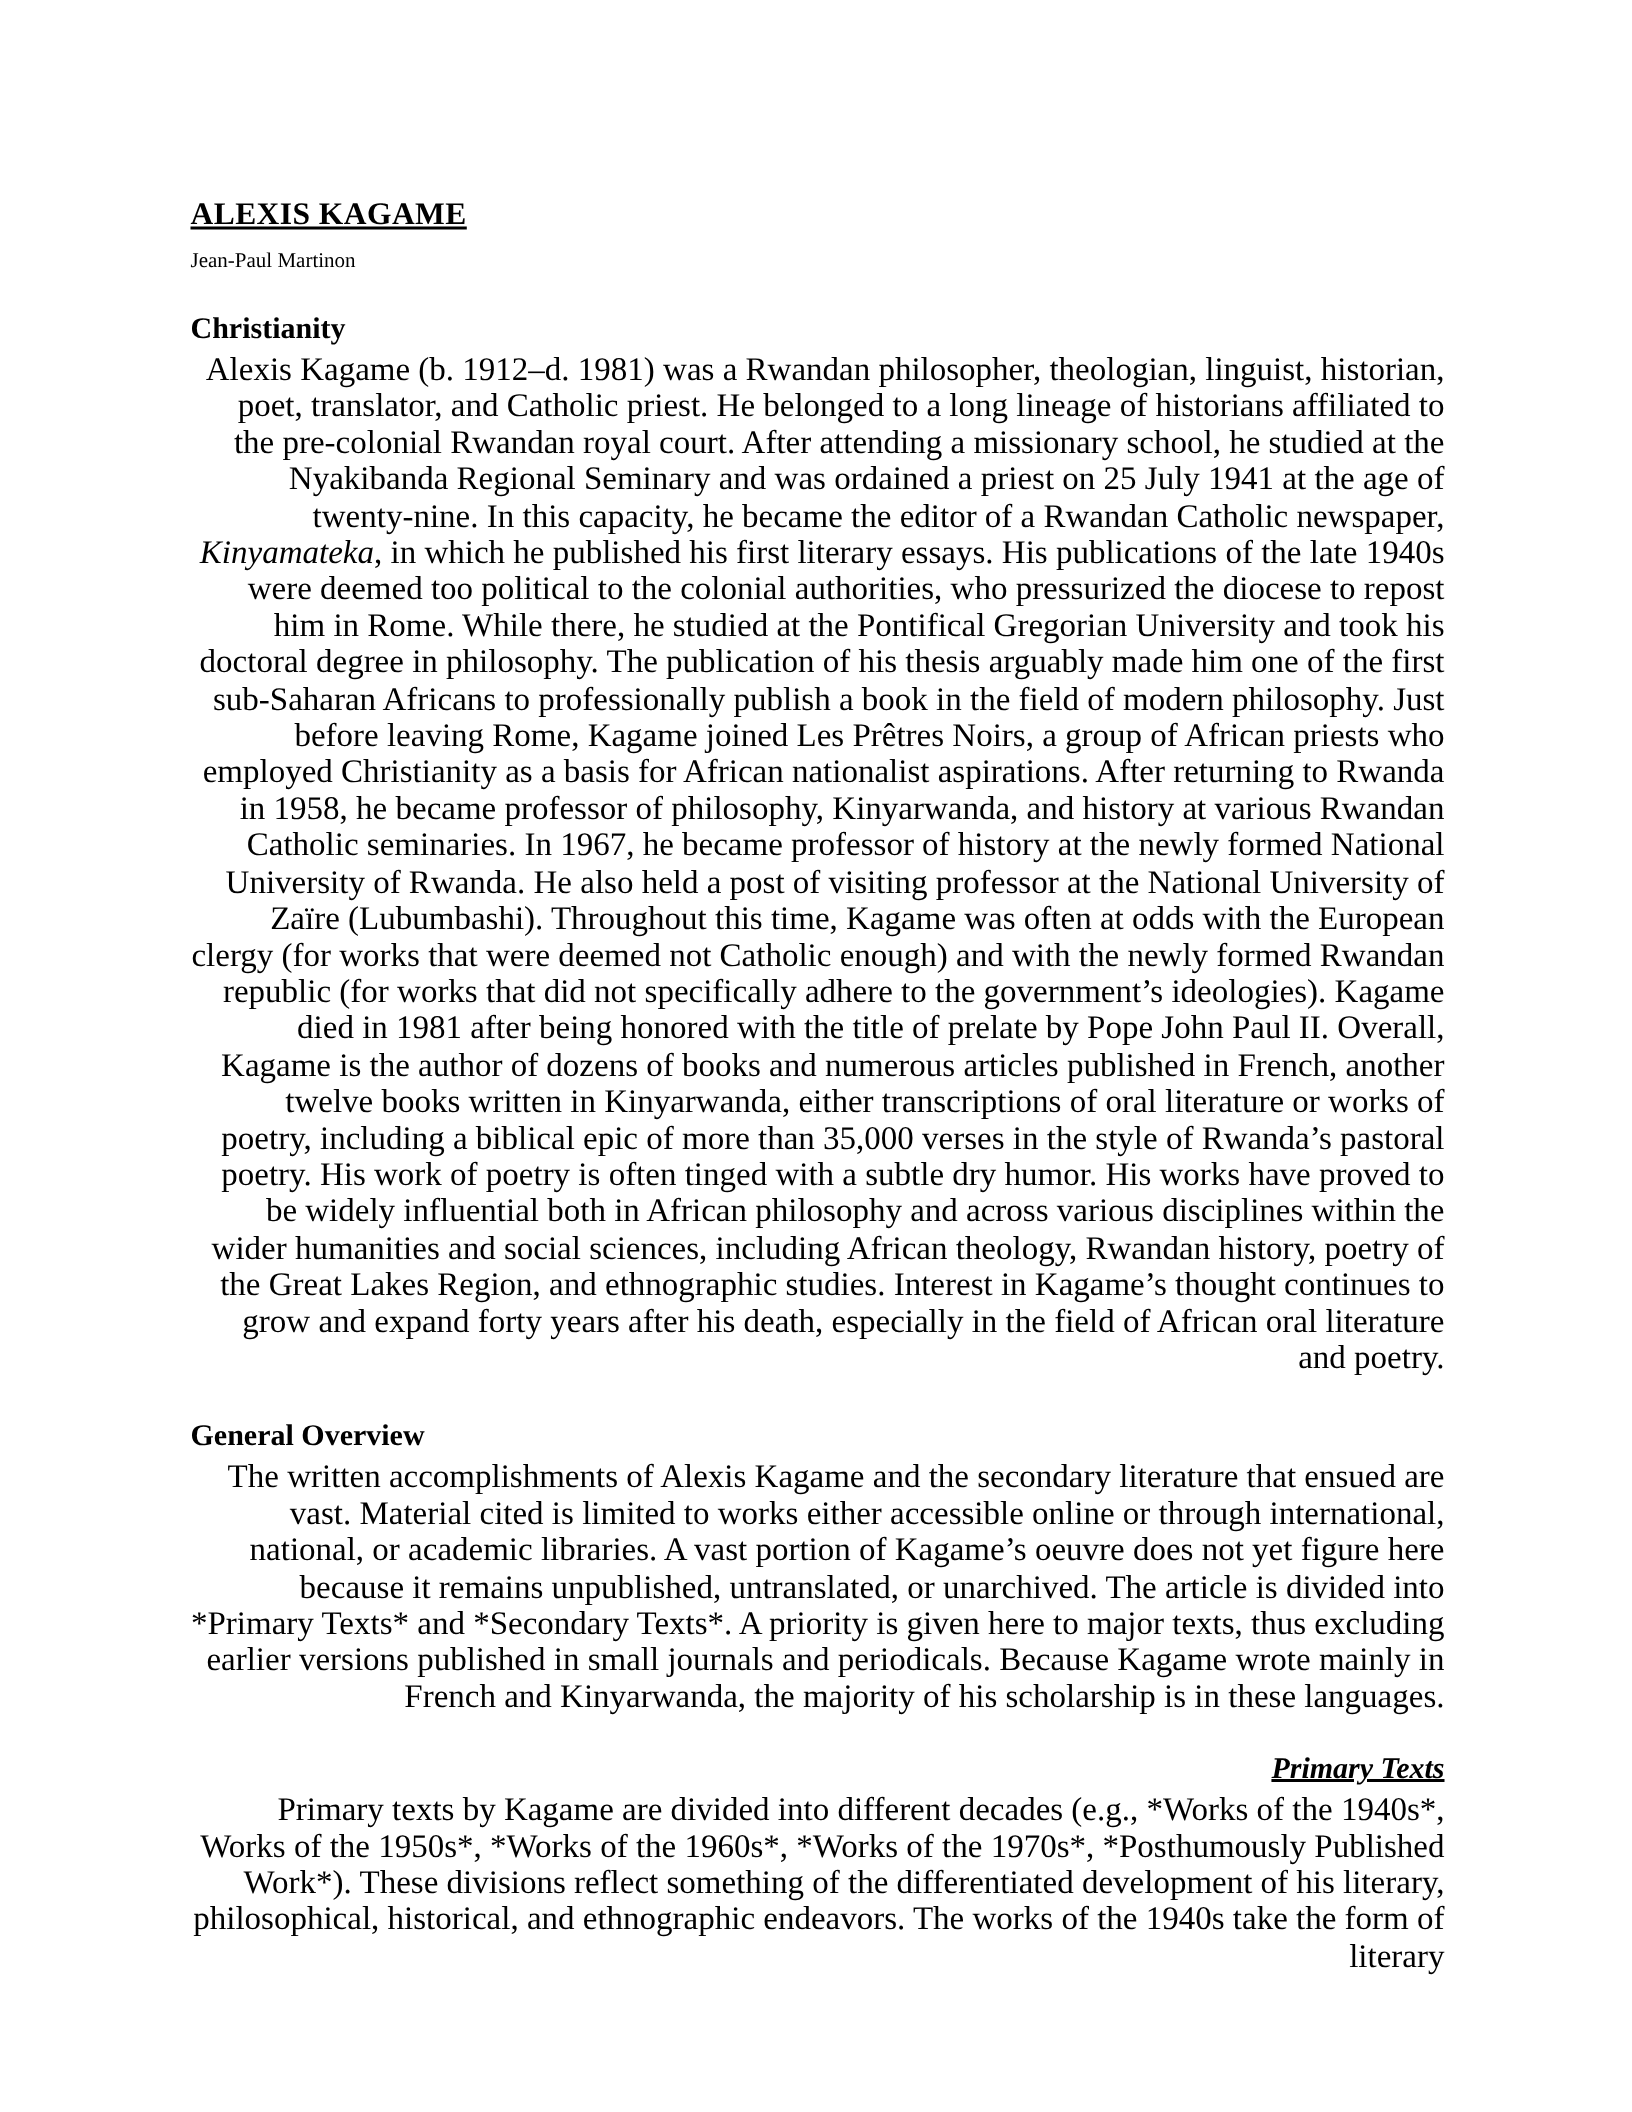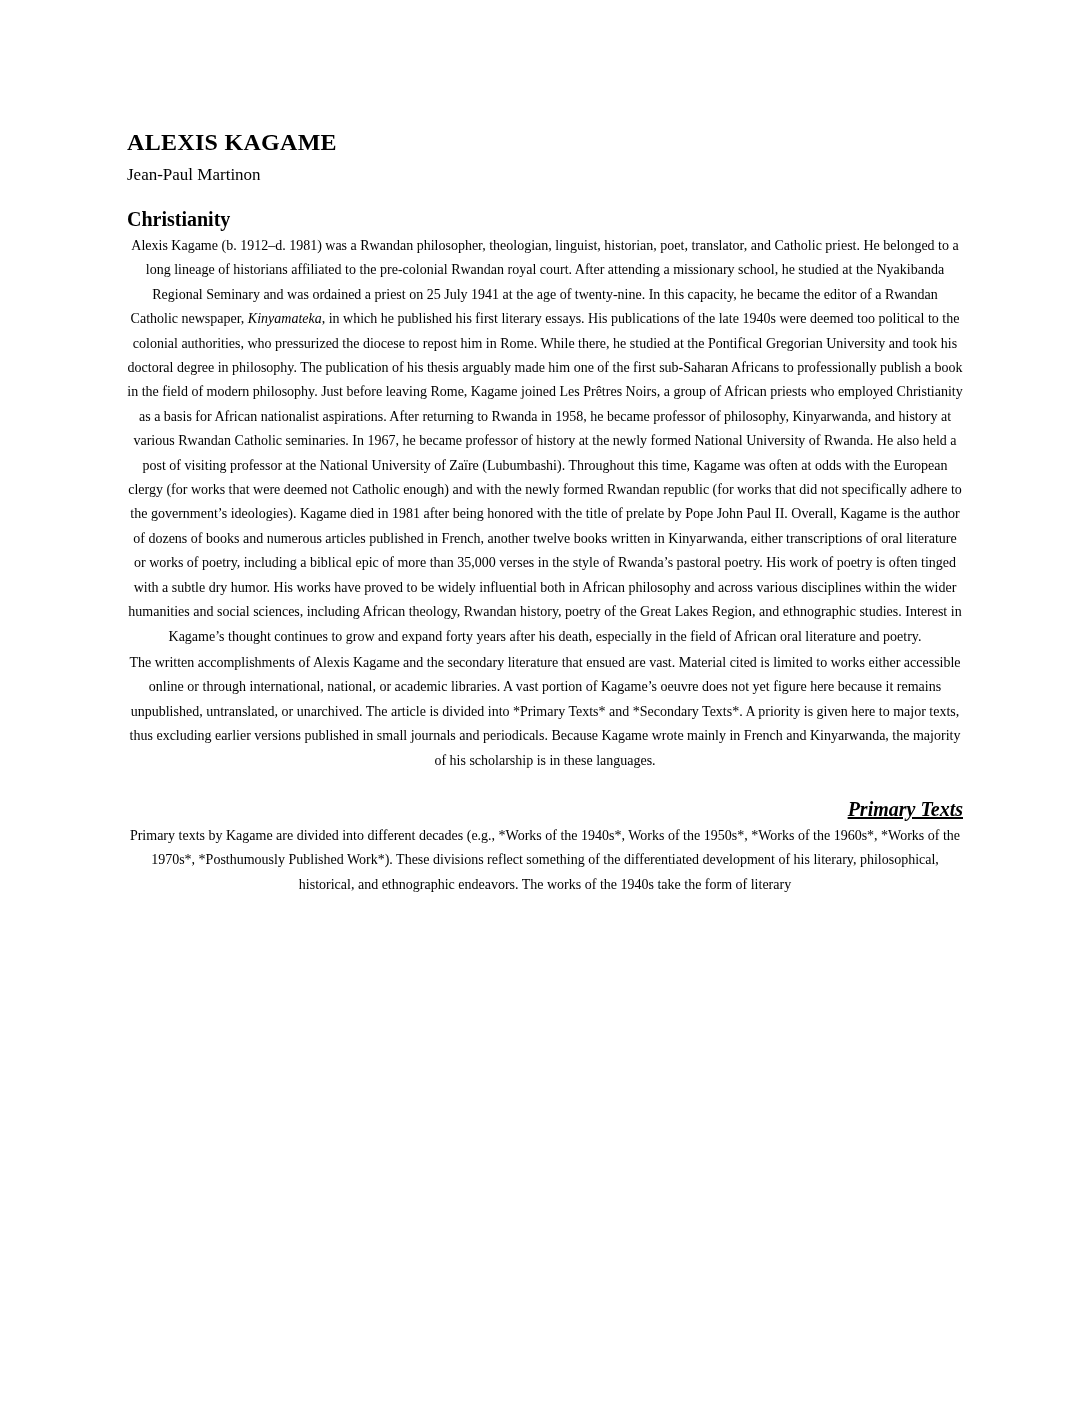--- a/index.html
+++ b/index.html
@@ -15,69 +15,71 @@
     position: relative;
     overflow: hidden;
   }
   .page {
     position: absolute;
     left: 127px;
     top: 130px;
     width: 836px;
   }
   .doc-title {
-    font-size: 24px;
+    font-size: 21px;
     font-weight: bold;
     line-height: 25px;
     margin: 0;
+    text-decoration: underline;
     letter-spacing: 0.3px;
   }
   .doc-author {
-    font-size: 17px;
+    font-size: 14px;
     line-height: 24px;
     margin: 8px 0 0 0;
   }
   .section-heading {
     font-size: 20px;
     font-weight: bold;
     line-height: 25px;
     margin: 0;
   }
   .section-heading.mt-intro   { margin-top: 20px; }
   .section-heading.mt-general { margin-top: 28px; }
   .section-heading.mt-primary { margin-top: 24px; text-align: right; }
   .section-heading.italic-underline {
     font-style: italic;
     text-decoration: underline;
   }
   .body-paragraph {
-    font-size: 14px;
+    font-size: 22px;
     line-height: 24.4px;
     margin: 2px 0 0 0;
-    text-align: center;
+    text-align: right;
   }
   .body-paragraph .italic {
     font-style: italic;
   }
 </style>
 </head>
 <body>
 
 <div class="page">
 
   <h1 class="doc-title">ALEXIS KAGAME</h1>
 
   <div class="doc-author">Jean-Paul Martinon</div>
 
   <section>
     <h2 class="section-heading mt-intro">Christianity</h2>
     <p class="body-paragraph"><span>Alexis Kagame (b. 1912–d. 1981) was a Rwandan philosopher, theologian, linguist, historian, poet, translator, and Catholic priest. He belonged to a long lineage of historians affiliated to the pre-colonial Rwandan royal court. After attending a missionary school, he studied at the Nyakibanda Regional Seminary and was ordained a priest on 25 July 1941 at the age of twenty-nine. In this capacity, he became the editor of a Rwandan Catholic newspaper, </span><span class="italic">Kinyamateka</span><span>, in which he published his first literary essays. His publications of the late 1940s were deemed too political to the colonial authorities, who pressurized the diocese to repost him in Rome. While there, he studied at the Pontifical Gregorian University and took his doctoral degree in philosophy. The publication of his thesis arguably made him one of the first sub-Saharan Africans to professionally publish a book in the field of modern philosophy. Just before leaving Rome, Kagame joined Les Prêtres Noirs, a group of African priests who employed Christianity as a basis for African nationalist aspirations. After returning to Rwanda in 1958, he became professor of philosophy, Kinyarwanda, and history at various Rwandan Catholic seminaries. In 1967, he became professor of history at the newly formed National University of Rwanda. He also held a post of visiting professor at the National University of Zaïre (Lubumbashi). Throughout this time, Kagame was often at odds with the European clergy (for works that were deemed not Catholic enough) and with the newly formed Rwandan republic (for works that did not specifically adhere to the government’s ideologies). Kagame died in 1981 after being honored with the title of prelate by Pope John Paul II. Overall, Kagame is the author of dozens of books and numerous articles published in French, another twelve books written in Kinyarwanda, either transcriptions of oral literature or works of poetry, including a biblical epic of more than 35,000 verses in the style of Rwanda’s pastoral poetry. His work of poetry is often tinged with a subtle dry humor. His works have proved to be widely influential both in African philosophy and across various disciplines within the wider humanities and social sciences, including African theology, Rwandan history, poetry of the Great Lakes Region, and ethnographic studies. Interest in Kagame’s thought continues to grow and expand forty years after his death, especially in the field of African oral literature and poetry.</span></p>
   </section>
 
   <section>
+    <h2 class="section-heading mt-general">General Overview</h2>
     <p class="body-paragraph"><span>The written accomplishments of Alexis Kagame and the secondary literature that ensued are vast. Material cited is limited to works either accessible online or through international, national, or academic libraries. A vast portion of Kagame’s oeuvre does not yet figure here because it remains unpublished, untranslated, or unarchived. The article is divided into *Primary Texts* and *Secondary Texts*. A priority is given here to major texts, thus excluding earlier versions published in small journals and periodicals. Because Kagame wrote mainly in French and Kinyarwanda, the majority of his scholarship is in these languages.</span></p>
   </section>
 
   <section>
     <h2 class="section-heading mt-primary italic-underline">Primary Texts</h2>
     <p class="body-paragraph"><span>Primary texts by Kagame are divided into different decades (e.g., *Works of the 1940s*, Works of the 1950s*, *Works of the 1960s*, *Works of the 1970s*, *Posthumously Published Work*). These divisions reflect something of the differentiated development of his literary, philosophical, historical, and ethnographic endeavors. The works of the 1940s take the form of literary</span></p>
   </section>
 
 </div>
 

